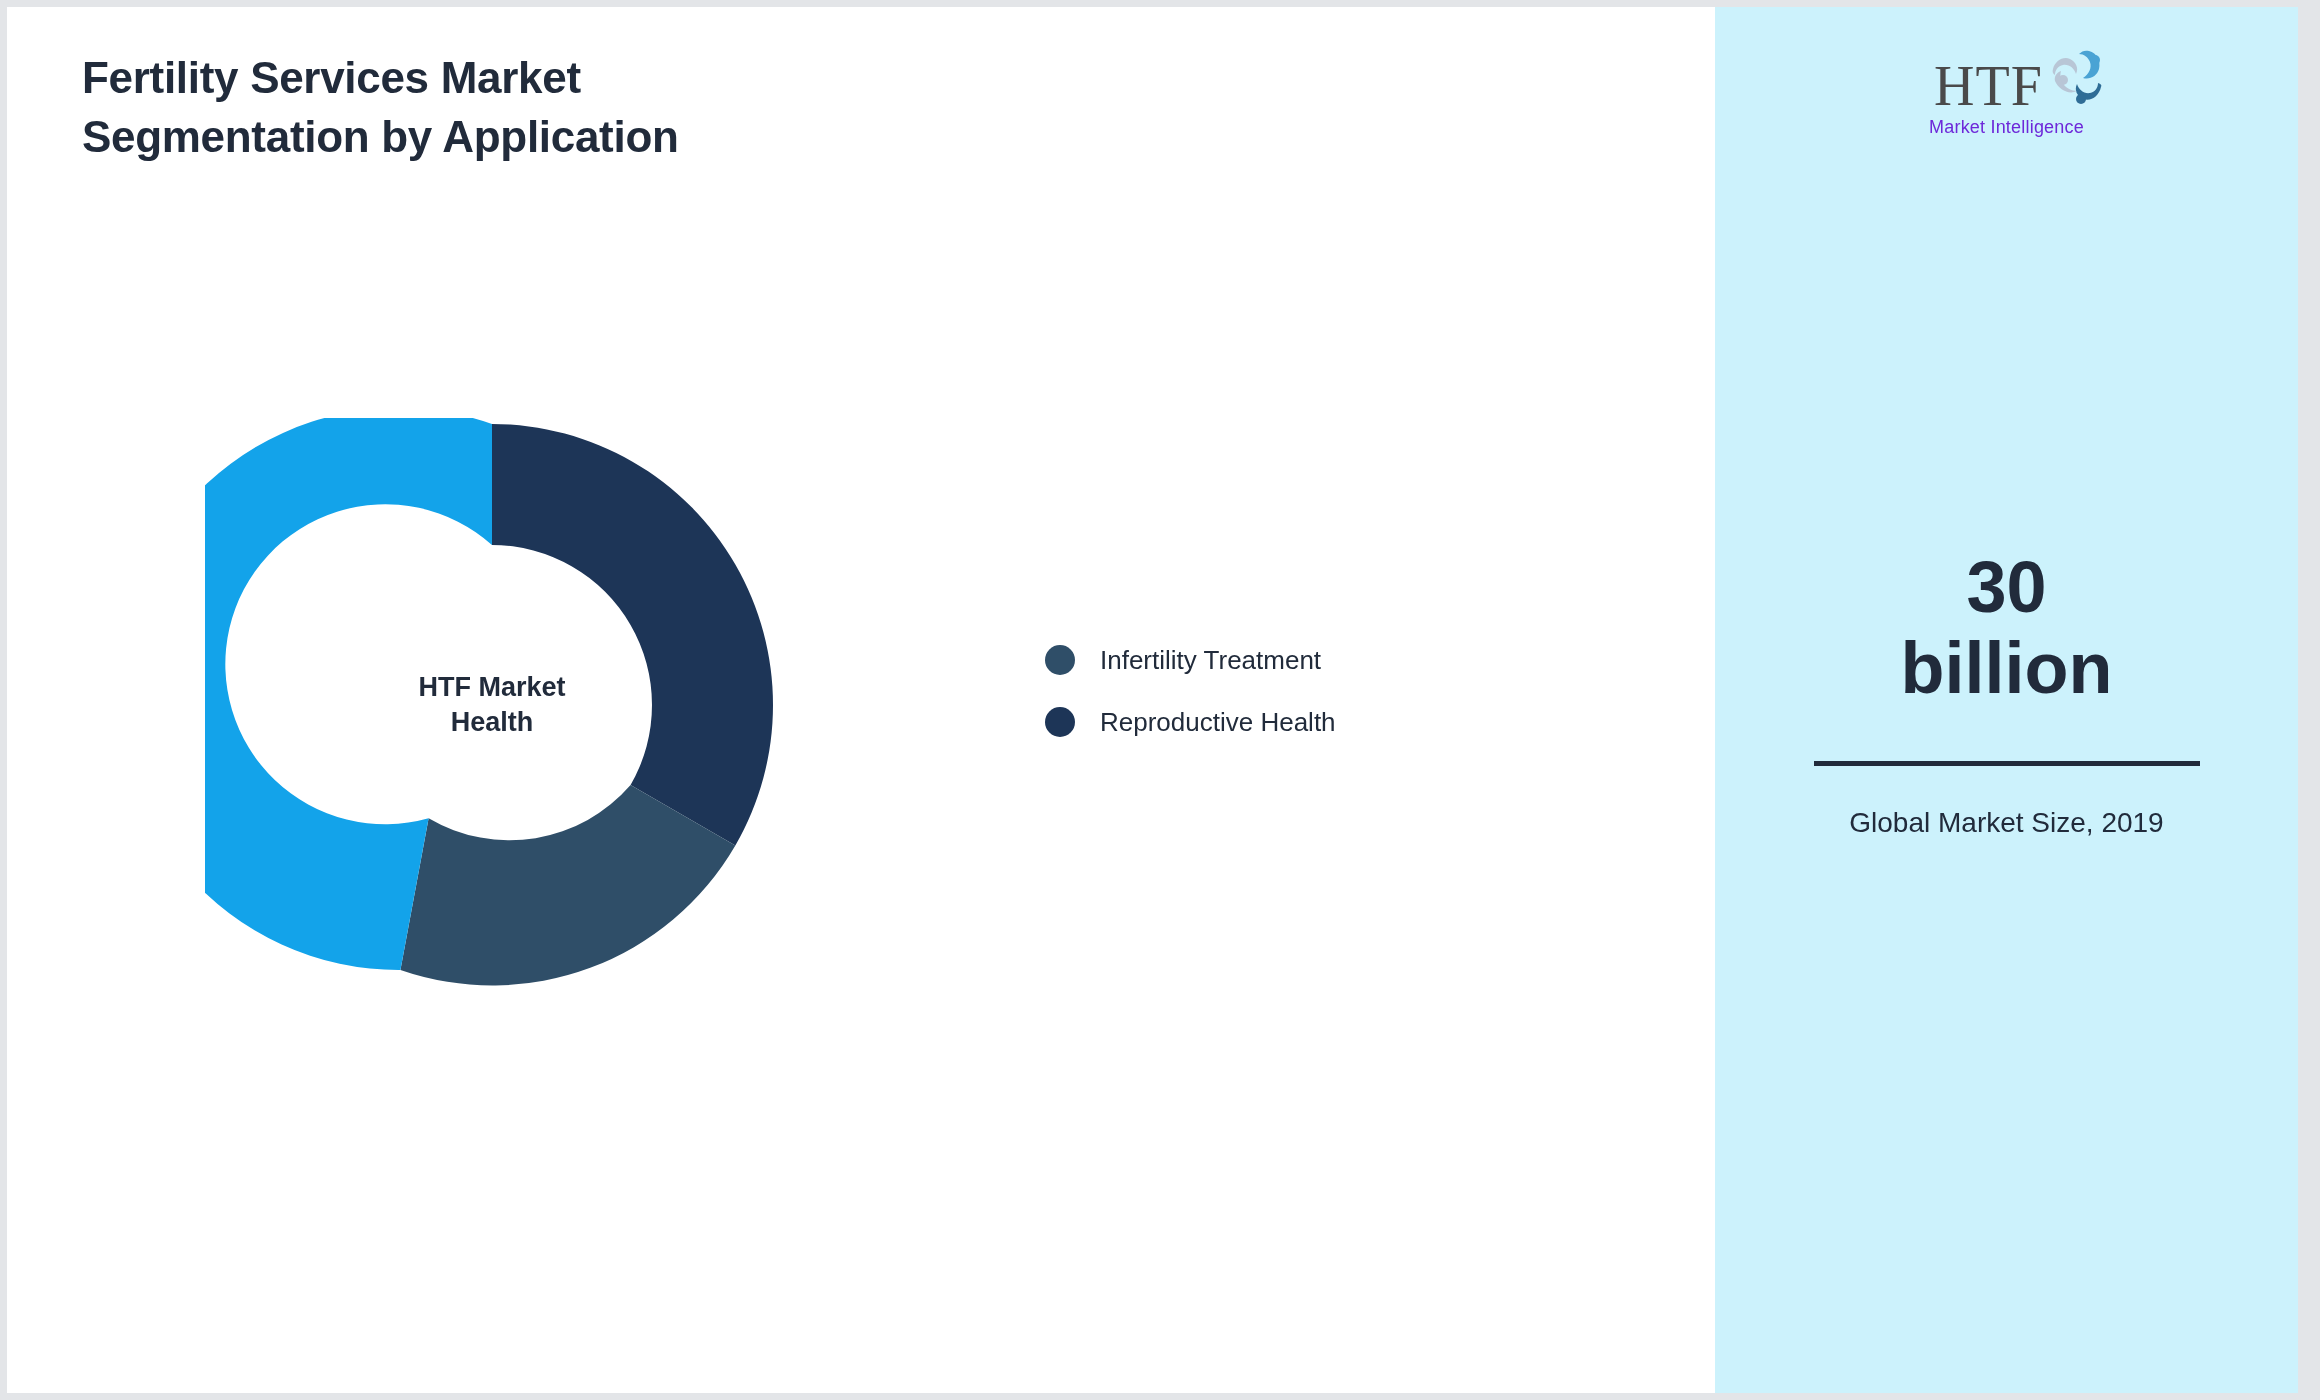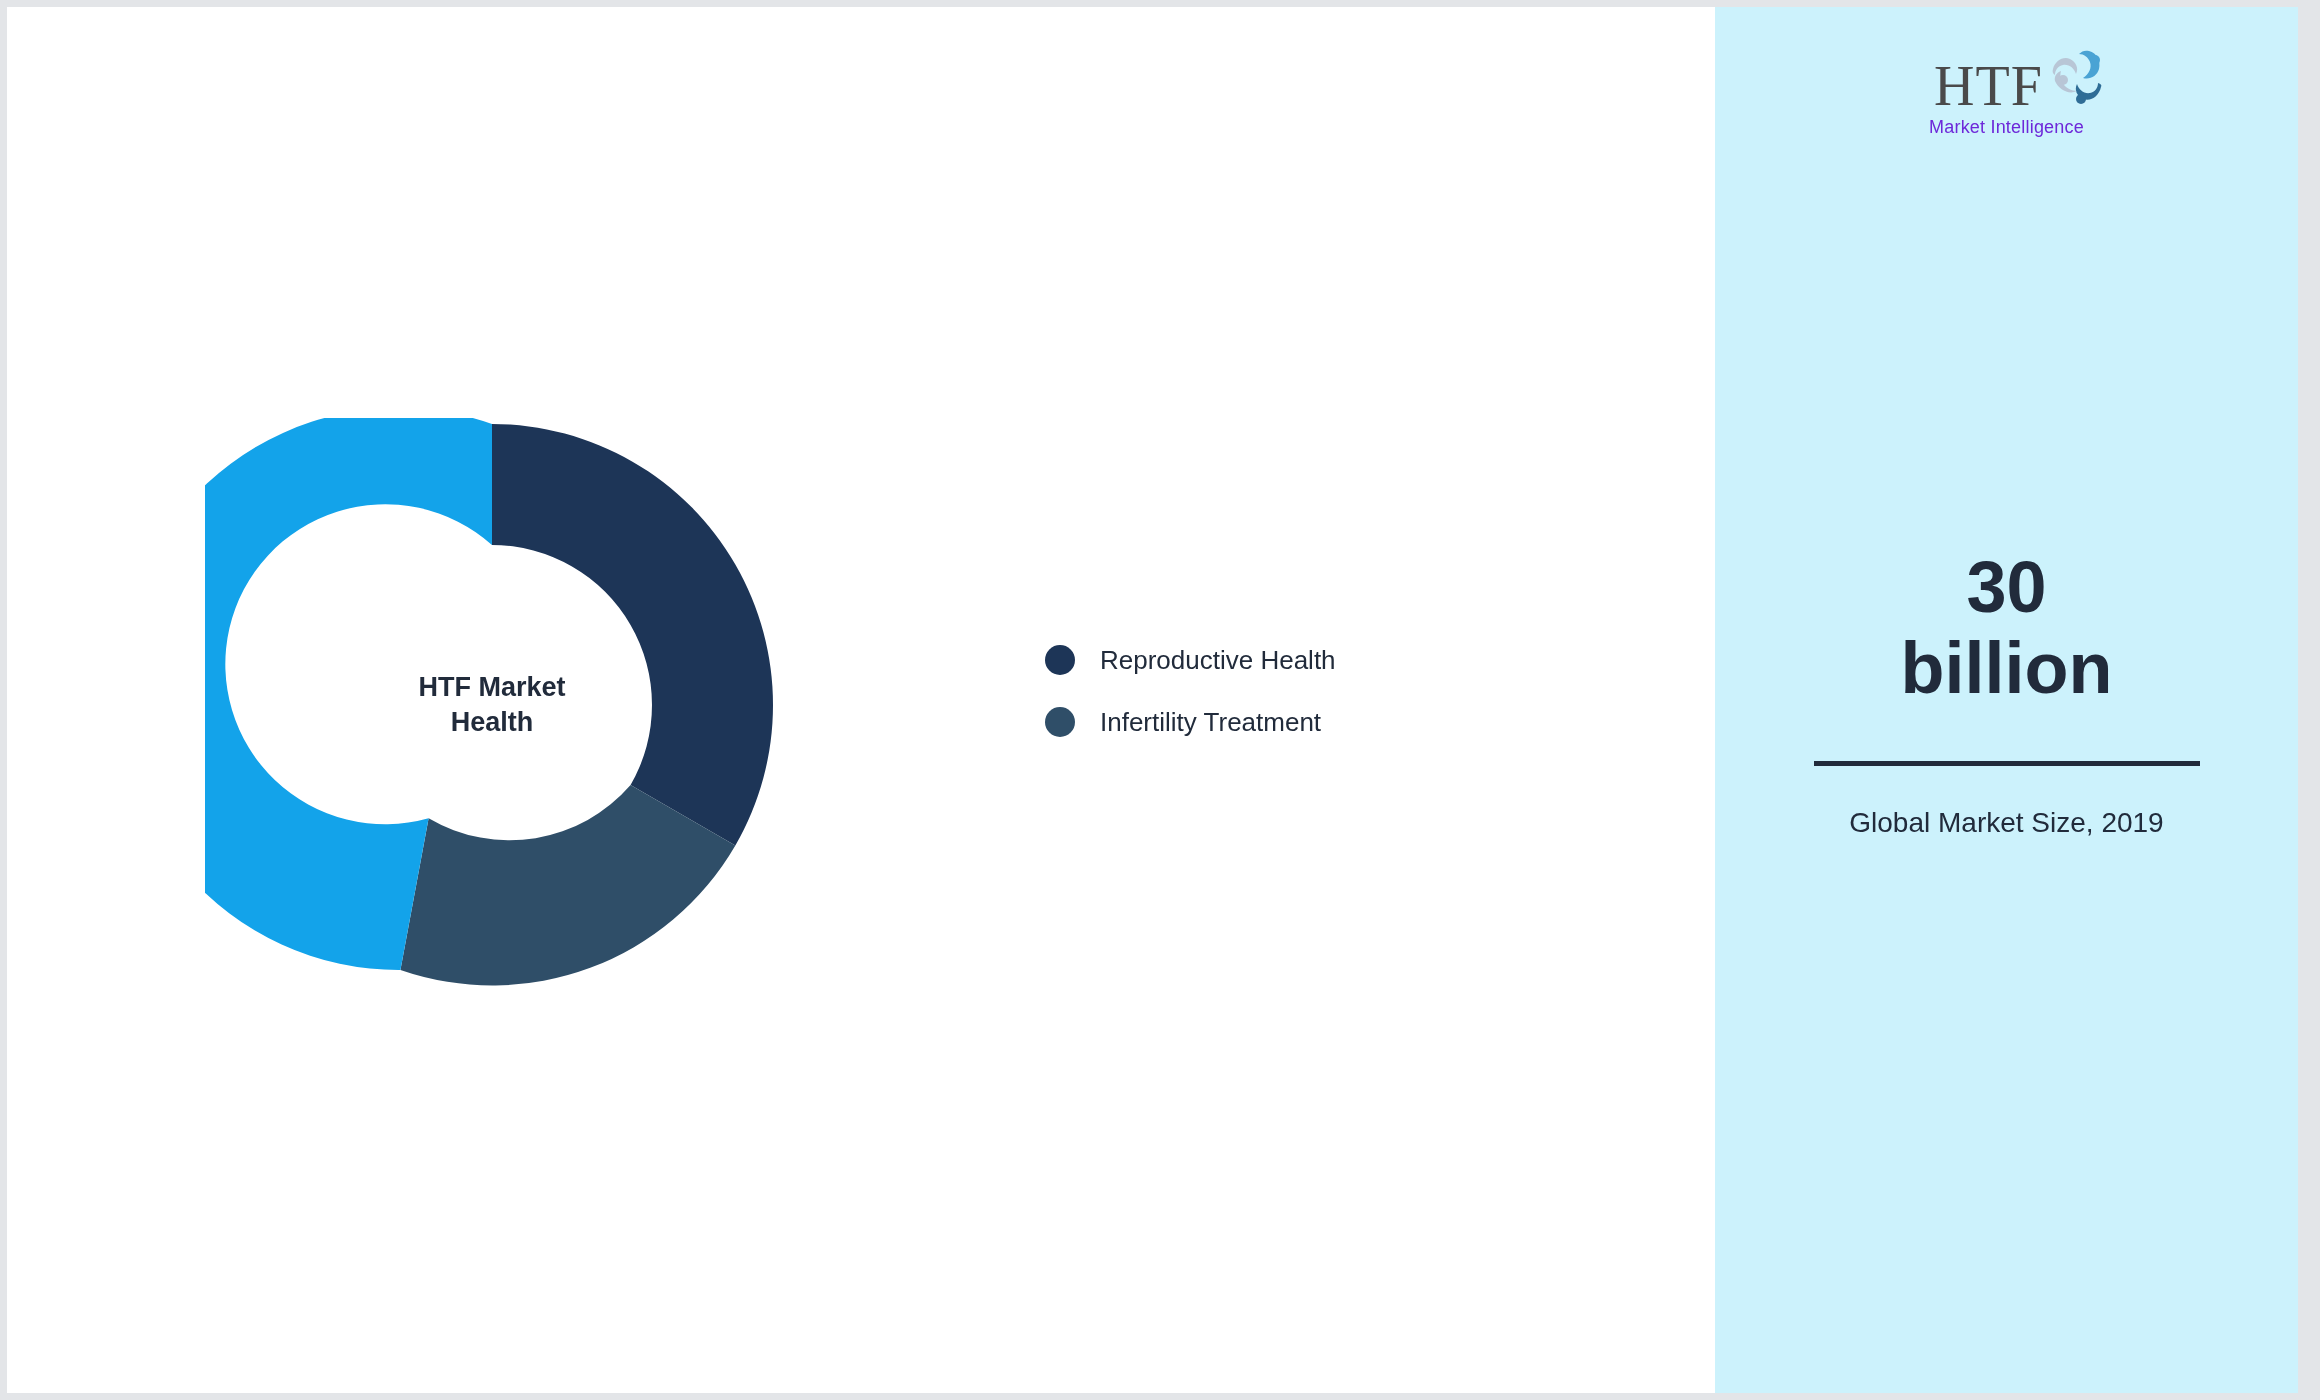--- a/index.html
+++ b/index.html
@@ -161,20 +161,22 @@
     color: #212b3b;
   }
 </style>
 </head>
 <body>
 
 <div id="infographic">
 
   <div class="left-panel">
 
+    <div class="page-title">Fertility Services Market
+Segmentation by Application</div>
 
     <div class="donut-wrap">
       <svg viewBox="0 0 574 574">
         <g>
 
           <path fill="#1d3557" d="M 287 6
                    A 281 281 0 0 1 530.35 427.5
                    L 425.56 366.99
                    A 160 160 0 0 0 287 127
                    Z"></path>
@@ -191,26 +193,26 @@
                    A 160 160 0 1 0 223.61 400.28
                    Z"></path>
         </g>
       </svg>
       <div class="donut-center-label">HTF Market
 Health</div>
     </div>
 
     <div class="legend">
       <div class="legend-row">
+        <span class="legend-dot" style="background:#2f4e68"></span>
+        <span class="legend-label">Infertility Treatment</span>
+      </div>
+      <div class="legend-row">
         <span class="legend-dot" style="background:#1d3557"></span>
         <span class="legend-label">Reproductive Health</span>
-      </div>
-      <div class="legend-row">
-        <span class="legend-dot" style="background:#2f4e68"></span>
-        <span class="legend-label">Infertility Treatment</span>
       </div>
     </div>
 
   </div>
 
   <div class="right-panel">
 
     <div class="logo">
       <div class="logo-top">
         <span class="logo-htf">HTF</span>

